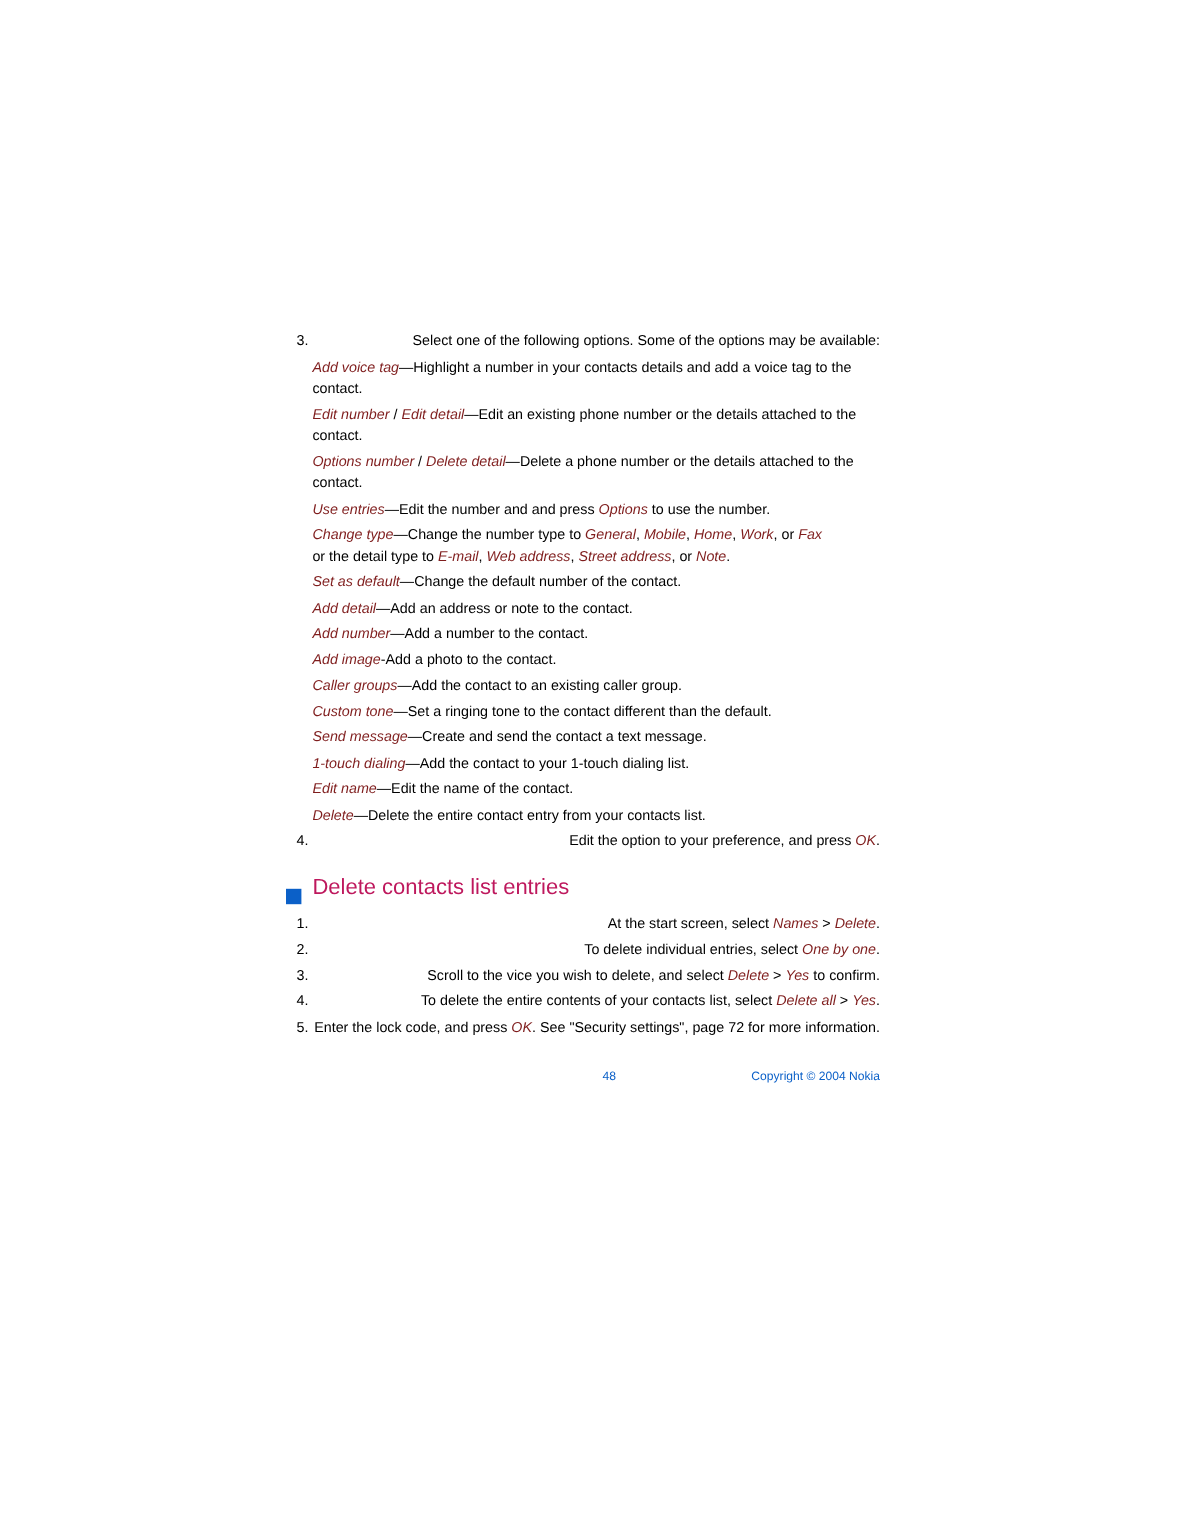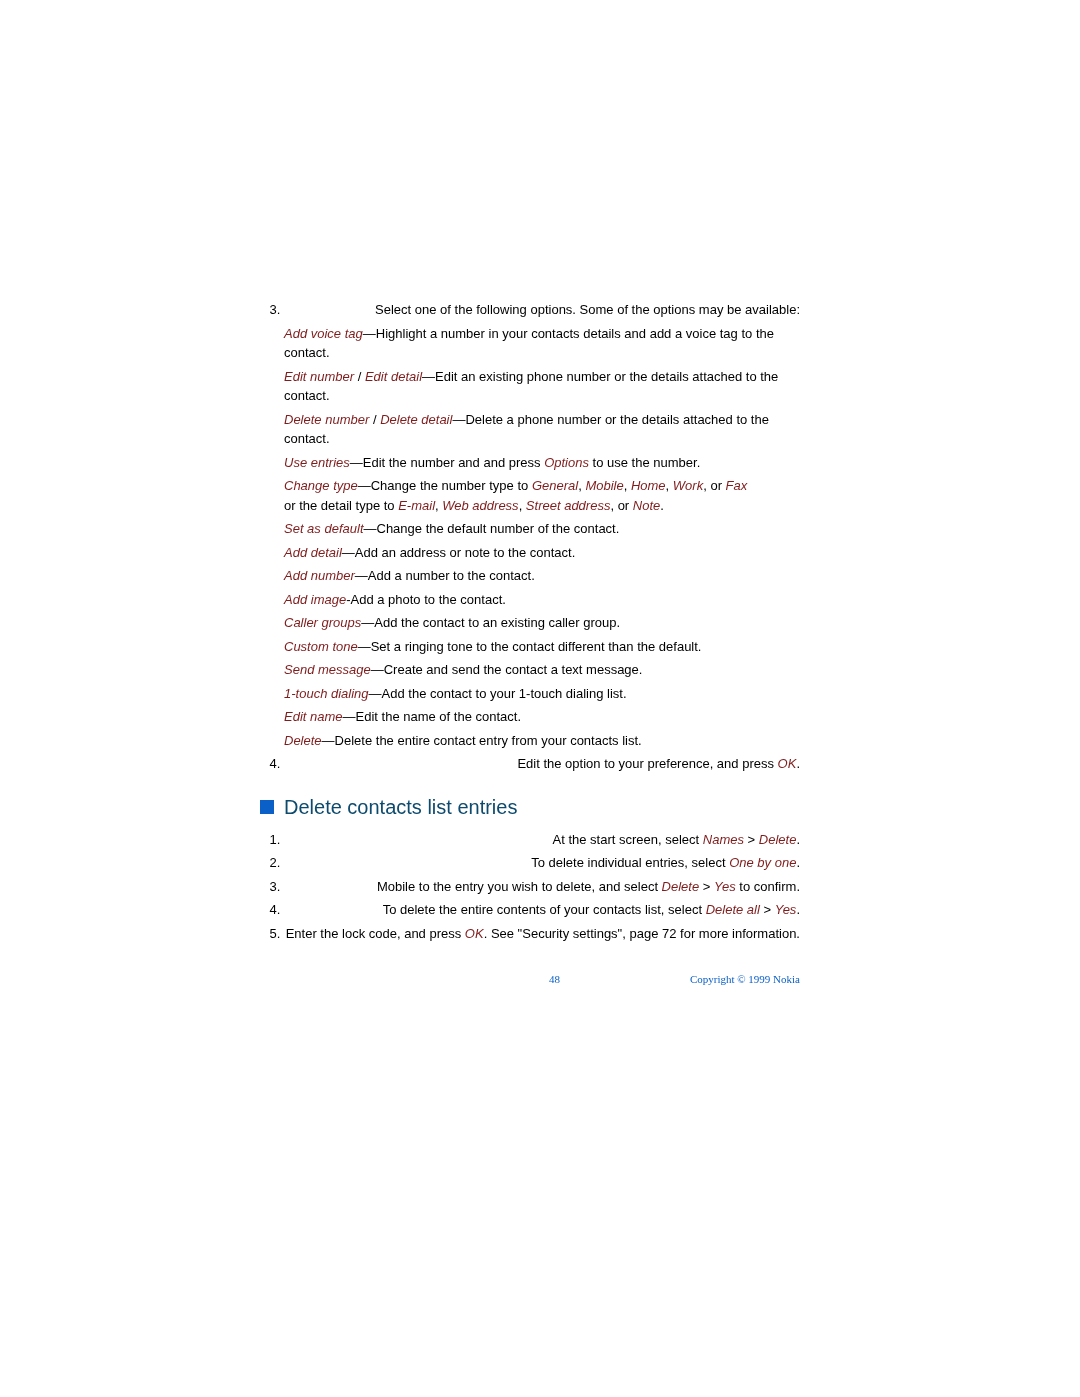--- a/index.html
+++ b/index.html
@@ -12,27 +12,27 @@
     width: 1080px;
   }
   .page {
     padding: 300px 280px 350px 260px;
     box-sizing: border-box;
     line-height: 1.5;
   }
   .blue { color: #7f1d1d; }
   .italic { font-style: italic; }
   .heading {
-    color: #0c4a6e;
+    color: #be185d;
     font-size: 20px;
     font-weight: normal;
     margin-top: 18px;
     margin-bottom: 8px;
     display: flex;
-    align-items: center;
+    align-items: flex-end;
   }
   .heading-sq {
     display: inline-block;
     width: 14px;
     height: 14px;
     background: #0b60c8;
     margin-right: 10px;
   }
   ol {
     margin: 0;
@@ -44,41 +44,40 @@
   }
   .opt {
     margin-left: 24px;
     margin-bottom: 4px;
   }
   .footer {
     display: flex;
     margin-top: 28px;
     color: #0b60c8;
     font-size: 11px;
-    font-family: Liberation Serif, serif;
   }
   .footer .pn { width: 300px; text-align: right; }
   .footer .cp { flex: 1; text-align: right; }
 </style>
 </head>
 <body>
 
 <div class="page">
 
   <ol start="3">
     <li>
       <span>Select one of the following options. Some of the options may be available:</span>
     </li>
   </ol>
 
   <div>
 
   <div class="opt"><span class="blue italic">Add voice tag</span><span>—Highlight a number in your contacts details and add a voice tag to the contact.</span></div>
       <div class="opt"><span class="blue italic">Edit number</span><span> / </span><span class="blue italic">Edit detail</span><span>—Edit an existing phone number or the details attached to the contact.</span></div>
-      <div class="opt"><span class="blue italic">Delete number</span><span> / </span><span class="blue italic">Delete detail</span><span>—Delete a phone number or the details attached to the contact.</span></div>
+      <div class="opt"><span class="blue italic">Options number</span><span> / </span><span class="blue italic">Delete detail</span><span>—Delete a phone number or the details attached to the contact.</span></div>
       <div class="opt"><span class="blue italic">Use entries</span><span>—Edit the number and and press </span><span class="blue italic">Options</span><span> to use the number.</span></div>
       <div class="opt"><span class="blue italic">Change type</span><span>—Change the number type to </span><span class="blue italic">General</span><span>, </span><span class="blue italic">Mobile</span><span>, </span><span class="blue italic">Home</span><span>, </span><span class="blue italic">Work</span><span>, </span><span>or </span><span class="blue italic">Fax</span> <br><span>or the detail type to </span><span class="blue italic">E-mail</span><span>, </span><span class="blue italic">Web address</span><span>, </span><span class="blue italic">Street address</span><span>, </span><span>or </span><span class="blue italic">Note</span><span>.</span></div>
       <div class="opt"><span class="blue italic">Set as default</span><span>—Change the default number of the contact.</span></div>
       <div class="opt"><span class="blue italic">Add detail</span><span>—Add an address or note to the contact.</span></div>
       <div class="opt"><span class="blue italic">Add number</span><span>—Add a number to the contact.</span></div>
       <div class="opt"><span class="blue italic">Add image</span><span>-Add a photo to the contact.</span></div>
       <div class="opt"><span class="blue italic">Caller groups</span><span>—Add the contact to an existing caller group.</span></div>
       <div class="opt"><span class="blue italic">Custom tone</span><span>—Set a ringing tone to the contact different than the default.</span></div>
       <div class="opt"><span class="blue italic">Send message</span><span>—Create and send the contact a text message.</span></div>
       <div class="opt"><span class="blue italic">1-touch dialing</span><span>—Add the contact to your 1-touch dialing list.</span></div>
@@ -94,23 +93,23 @@
 
   <div class="heading">
     <span class="heading-sq"></span>
     <span>Delete contacts list entries</span>
   </div>
 
   <ol>
 
   <li><span>At the start screen, select </span><span class="blue italic">Names</span><span> &gt; </span><span class="blue italic">Delete</span><span>.</span></li>
       <li><span>To delete individual entries, select </span><span class="blue italic">One by one</span><span>.</span></li>
-      <li><span>Mobile to the entry you wish to delete, and select </span><span class="blue italic">Delete</span><span> &gt; </span><span class="blue italic">Yes</span><span> to confirm.</span></li>
+      <li><span>Scroll to the vice you wish to delete, and select </span><span class="blue italic">Delete</span><span> &gt; </span><span class="blue italic">Yes</span><span> to confirm.</span></li>
       <li><span>To delete the entire contents of your contacts list, select </span><span class="blue italic">Delete all</span><span> &gt; </span><span class="blue italic">Yes</span><span>.</span></li>
       <li><span>Enter the lock code, and press </span><span class="blue italic">OK</span><span>. See "Security settings", page 72 for more information.</span></li>
     </ol>
 
   <div class="footer">
     <span class="pn">48</span>
-    <span class="cp">Copyright © 1999 Nokia</span>
+    <span class="cp">Copyright © 2004 Nokia</span>
   </div>
 
 </div>
 
 </body></html>

